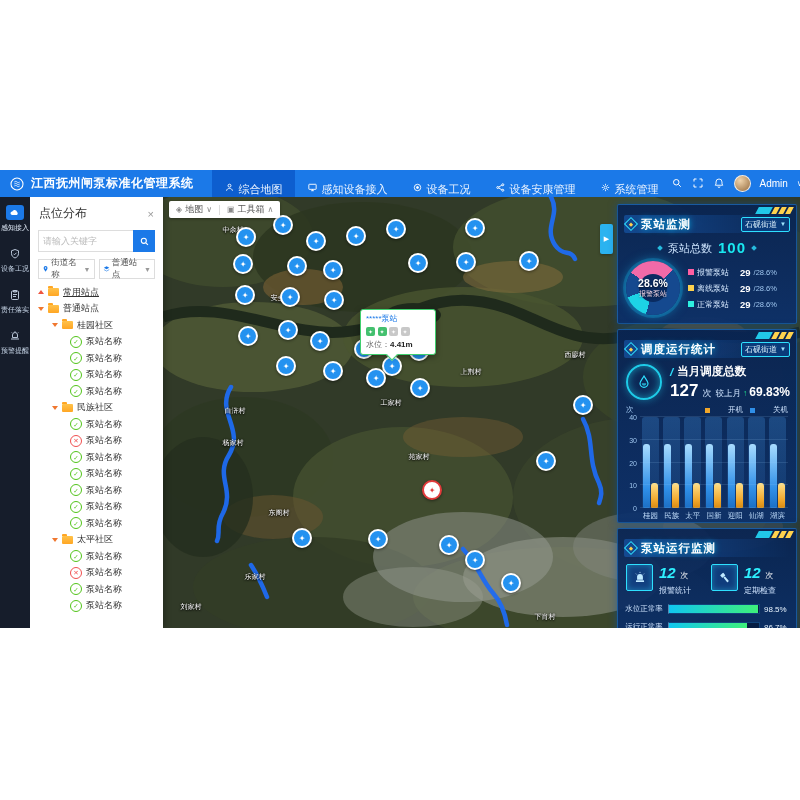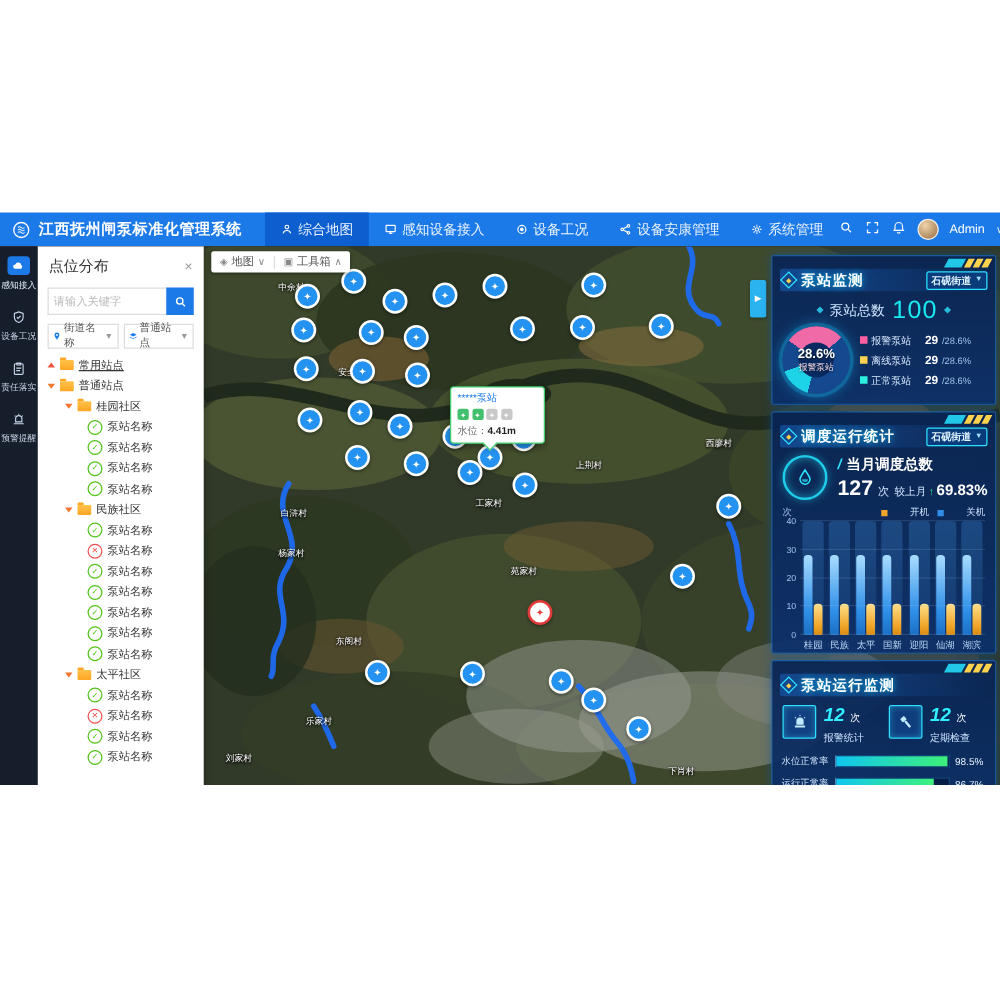--- a/index.html
+++ b/index.html
@@ -4,21 +4,21 @@
 <style>
   html,body{margin:0;padding:0;}
   body{width:800px;height:800px;background:#fff;font-family:"Liberation Sans",sans-serif;position:relative;overflow:hidden;}
   .app{position:absolute;top:170px;left:0;width:800px;height:458px;}
 
   
   .topbar{height:27px;background:#1b79e8;display:flex;align-items:center;color:#fff;}
   .logo{margin-left:9px;display:flex;align-items:center;}
   .apptitle{font-size:12px;font-weight:bold;margin:0 18px 0 6px;white-space:nowrap;letter-spacing:.5px;}
   .nav{display:flex;height:100%;}
-  .nav-tab{display:flex;align-items:center;gap:4px;padding:0 12px;font-size:11px;color:#eaf3ff;cursor:pointer;white-space:nowrap;}
+  .nav-tab{display:flex;gap:4px;padding:12px 12px;font-size:11px;color:#eaf3ff;cursor:pointer;white-space:nowrap;}
   .nav-tab.active{background:#0d5ecf;}
   .top-right{margin-left:auto;display:flex;align-items:center;gap:9px;margin-right:10px;font-size:10px;}
   .avatar{width:15px;height:15px;border-radius:50%;background:radial-gradient(circle at 35% 30%,#f0d4ac,#b08a5e 70%,#7a5c3c);border:1px solid rgba(255,255,255,.8);}
   .caret{font-size:8px;opacity:.9;}
 
   
   .content{position:relative;height:431px;background:#0b0f14;overflow:hidden;}
 
   
   .rail{position:absolute;left:0;top:0;width:30px;height:100%;background:#161d2b;display:flex;flex-direction:column;align-items:center;padding-top:8px;gap:13px;z-index:6;}
@@ -76,27 +76,27 @@
   
   .right-panel{position:absolute;right:3px;top:7px;width:180px;display:flex;flex-direction:column;gap:5px;z-index:6;}
   .sec{background:linear-gradient(180deg,rgba(8,36,84,.93),rgba(11,48,108,.93));border:1px solid rgba(46,160,255,.38);border-radius:2px;position:relative;color:#fff;padding:2px 6px 4px;box-shadow:0 0 8px rgba(0,80,180,.5);overflow:hidden;}
   .slashes{position:absolute;right:4px;top:2px;display:flex;gap:2px;align-items:center;}
   .slashes i{display:block;width:5px;height:7px;background:#ffd24d;transform:skewX(-28deg);}
   .slashes i.c{width:14px;background:#21c8e8;}
   .sec-head{display:flex;align-items:center;gap:5px;height:18px;margin-top:8px;background:linear-gradient(90deg,rgba(24,98,190,.55),rgba(24,98,190,0));border-radius:2px;padding-left:2px;}
   .diamond{width:8px;height:8px;border:1.5px solid #2ee0ff;transform:rotate(45deg);display:flex;align-items:center;justify-content:center;flex:none;}
   .diamond i{display:block;width:3px;height:3px;background:#ffd24d;}
   .sec-title{font-size:11.5px;font-weight:bold;letter-spacing:1px;text-shadow:0 0 6px rgba(0,200,255,.9);white-space:nowrap;}
-  .dropdown{margin-left:auto;height:13px;border:1px solid #2ee0ff;background:rgba(10,61,126,.9);font-size:8px;color:#dff4ff;display:flex;align-items:center;gap:3px;padding:0 3px;border-radius:2px;cursor:pointer;white-space:nowrap;font-weight:bold;}
+  .dropdown{margin-left:auto;height:13px;border:1px solid #2ee0ff;background:rgba(10,61,126,.9);font-size:8px;color:#dff4ff;display:flex;align-items:center;gap:3px;padding:0 3px;border-radius:2px;cursor:pointer;white-space:nowrap;}
   .dropdown .dcaret{font-size:6px;color:#9fe4ff;}
 
   .total{display:flex;justify-content:center;align-items:center;gap:6px;margin-top:5px;}
   .tdot{width:4px;height:4px;background:#2ee0ff;transform:rotate(45deg);opacity:.8;}
   .total-label{font-size:11px;color:#cfe6ff;}
-  .total-value{font-size:20px;font-weight:normal;color:#19e8f0;letter-spacing:1px;line-height:20px;}
+  .total-value{font-size:15px;font-weight:bold;color:#19e8f0;letter-spacing:1px;line-height:20px;}
   .donut-row{display:flex;align-items:center;margin-top:3px;gap:8px;padding-left:2px;}
   .donut{width:54px;height:54px;border-radius:50%;background:conic-gradient(from -55deg,#f16aa8 0 103deg,#15498f 103deg 250deg,#1dd3e6 250deg 305deg,#15498f 305deg 360deg);position:relative;flex:none;box-shadow:0 0 0 3px rgba(24,200,255,.22),0 0 12px rgba(24,200,255,.55);}
   .donut::after{content:"";position:absolute;inset:13px;background:#0a2b61;border-radius:50%;}
   .donut-center{position:absolute;inset:0;display:flex;flex-direction:column;align-items:center;justify-content:center;z-index:2;}
   .dc-pct{font-size:10.5px;font-weight:bold;text-shadow:0 1px 2px rgba(0,0,0,.6);}
   .dc-label{font-size:7px;color:#ffe2ef;text-shadow:0 1px 2px rgba(0,0,0,.6);}
   .donut-legend{flex:1;display:flex;flex-direction:column;gap:5px;}
   .dl-row{display:flex;align-items:center;font-size:8px;gap:3px;}
   .dl-sq{width:6px;height:6px;flex:none;}
   .dl-label{color:#d6e9ff;width:40px;white-space:nowrap;}

